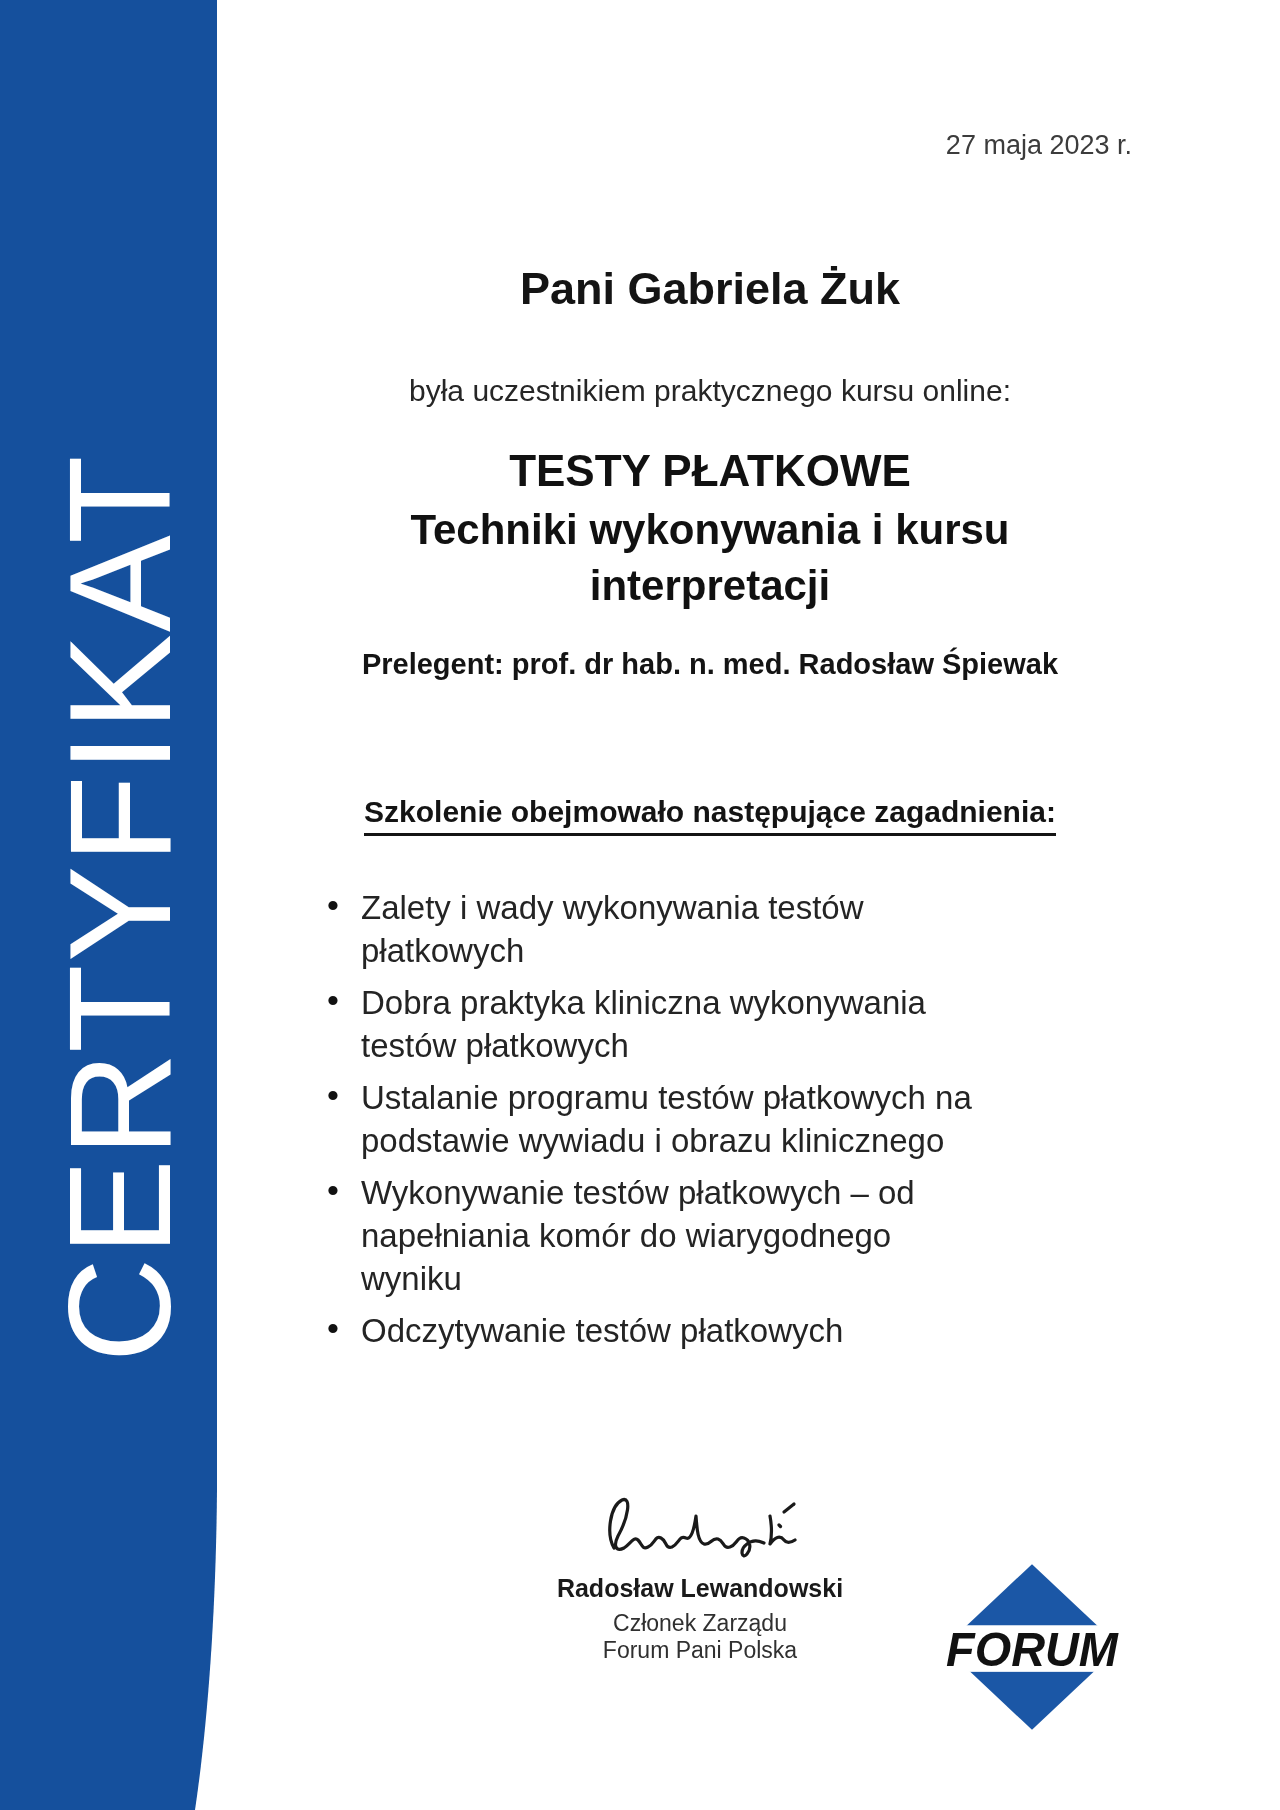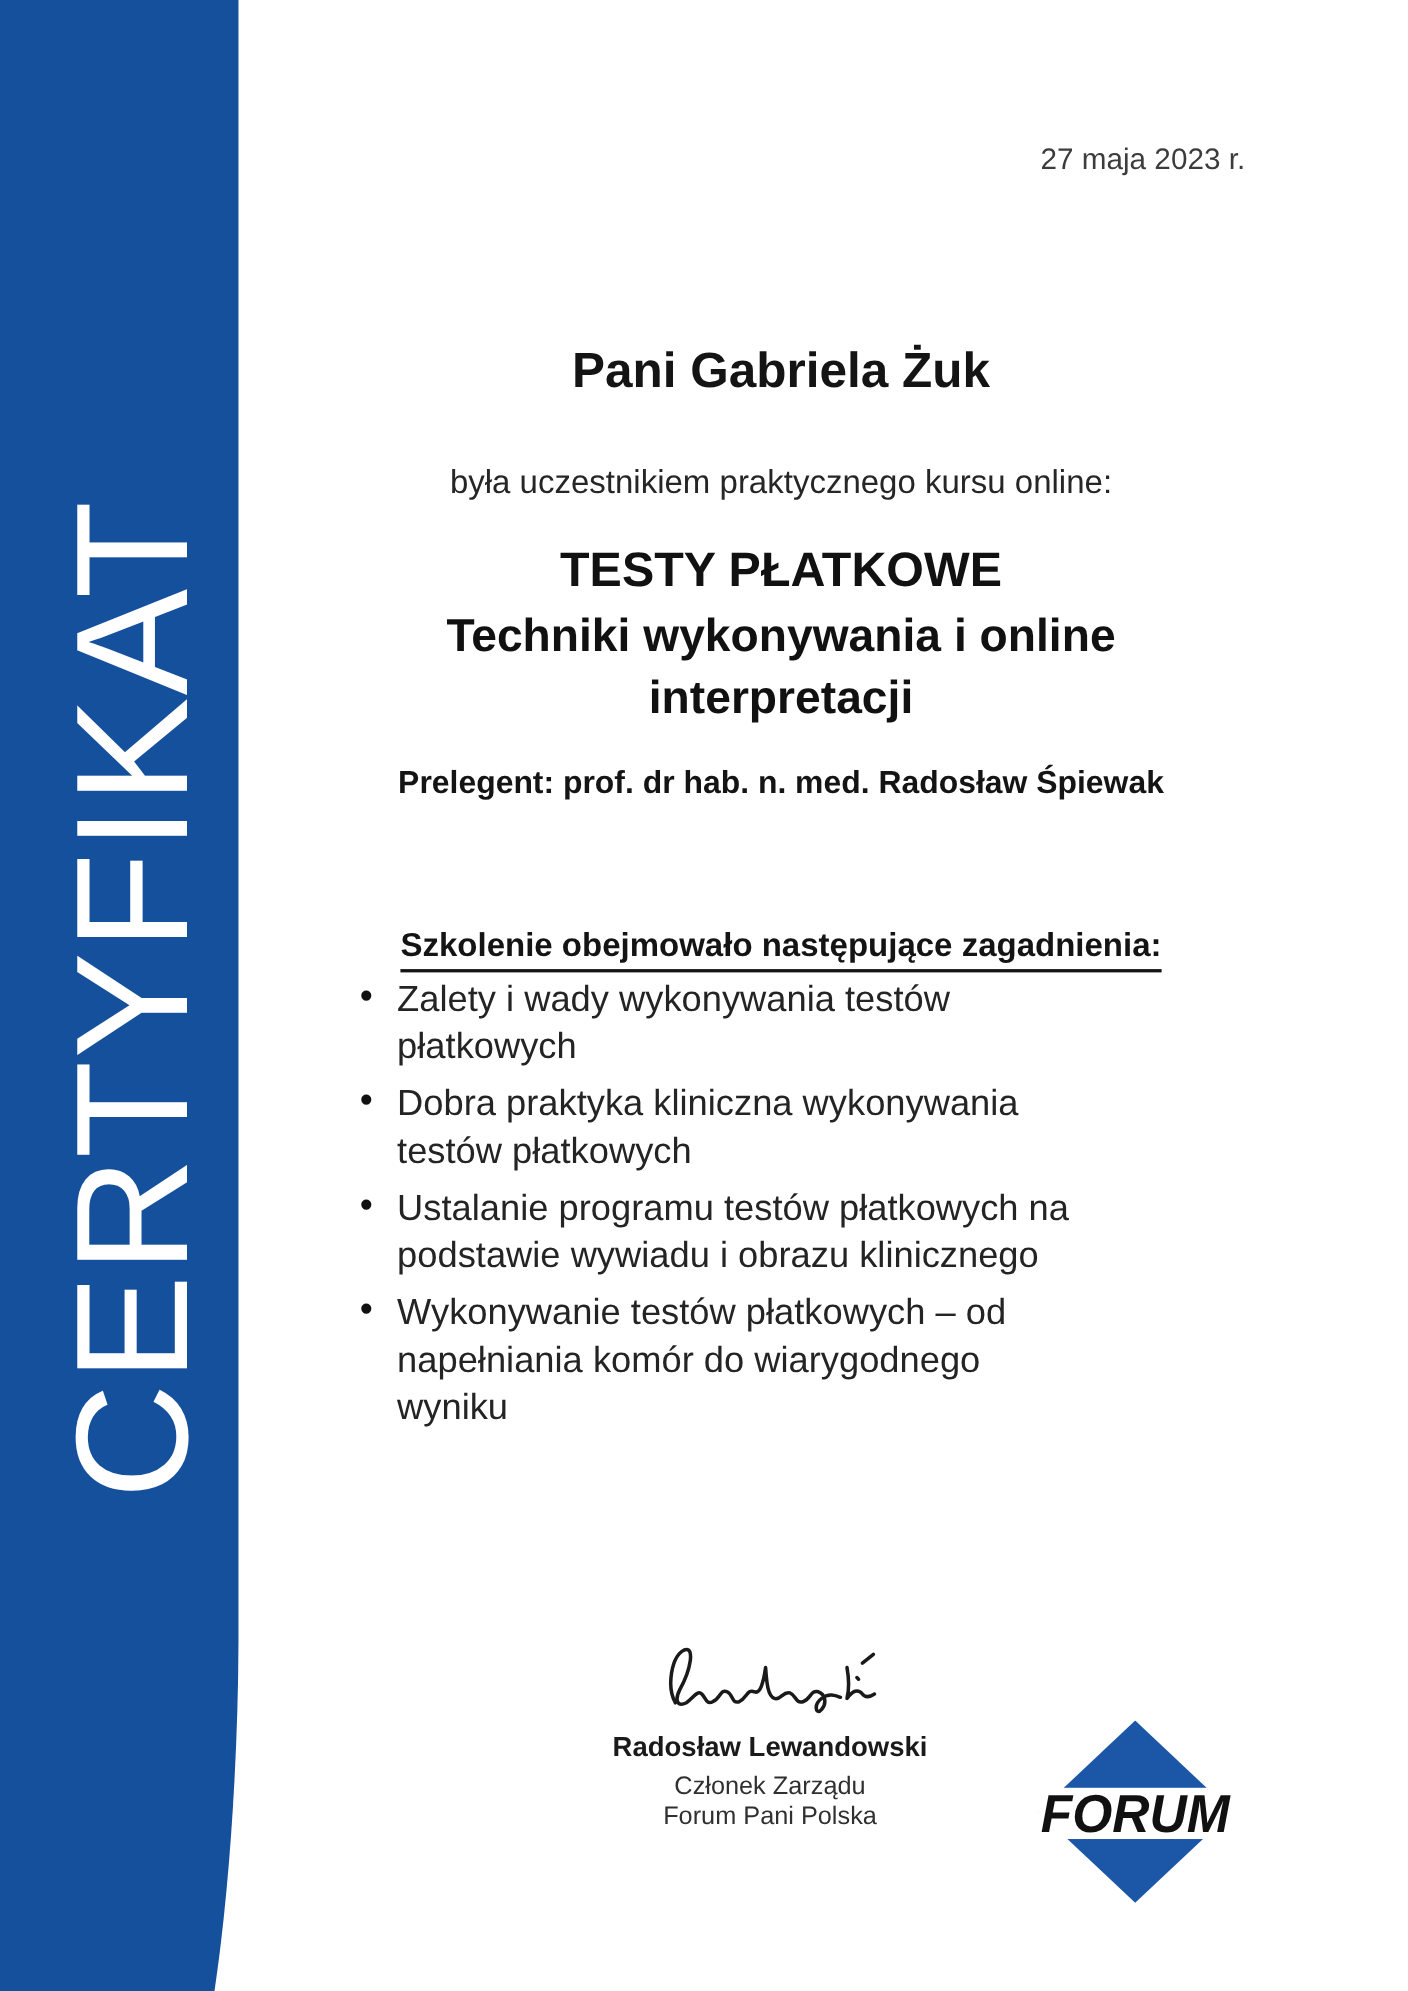--- a/index.html
+++ b/index.html
@@ -10,21 +10,21 @@
   
   .band{position:absolute;left:0;top:0;width:217px;height:1810px;}
   .band svg{display:block;}
   .band-text{
     position:absolute;left:-480px;top:833px;width:1200px;height:150px;line-height:150px;
     transform:rotate(-90deg);text-align:center;
     font-size:145px;font-weight:400;letter-spacing:2px;color:#ffffff;white-space:nowrap;
   }
   
   .dateline{position:absolute;top:130px;right:148px;font-size:27px;color:#3c3c3c;}
-  .centered{position:absolute;left:290px;width:840px;text-align:center;margin-top:48px;}
+  .centered{position:absolute;left:290px;width:840px;text-align:center;}
   .recipient{top:263px;font-size:45px;font-weight:bold;color:#141414;}
   .intro{top:374px;font-size:30px;color:#262626;}
   .course1{top:446px;font-size:44px;font-weight:bold;color:#111;}
   .course23{top:502px;font-size:42px;font-weight:bold;line-height:56px;color:#111;}
   .lecturer{top:648px;font-size:29px;font-weight:bold;color:#141414;}
   .topics-head{top:795px;font-size:30px;font-weight:bold;color:#141414;}
   .topics-head span{display:inline-block;border-bottom:3px solid #141414;padding-bottom:4px;}
   .topics{
     position:absolute;left:313px;top:872px;width:650px;margin:14px;padding:0;list-style:none;
     font-size:33px;line-height:43px;color:#242424;text-align:left;
@@ -53,35 +53,36 @@
   </div>
 
   <div class="dateline">27 maja 2023 r.</div>
 
   <div class="centered recipient">Pani Gabriela Żuk</div>
 
   <div class="centered intro">była uczestnikiem praktycznego kursu online:</div>
 
   <div class="centered course1">TESTY PŁATKOWE</div>
   <div class="centered course23">
-    <div>Techniki wykonywania i online</div>
+    <div>Techniki wykonywania i kursu</div>
     <div>interpretacji</div>
   </div>
 
   <div class="centered topics-head">
     <span>Szkolenie obejmowało następujące zagadnienia:</span>
   </div>
 
   <div class="centered lecturer">Prelegent: prof. dr hab. n. med. Radosław Śpiewak</div>
 
   <ul class="topics">
     <li>Zalety i wady wykonywania testów płatkowych</li>
     <li>Dobra praktyka kliniczna wykonywania testów płatkowych</li>
     <li>Ustalanie programu testów płatkowych na podstawie wywiadu i obrazu klinicznego</li>
     <li>Wykonywanie testów płatkowych – od napełniania komór do wiarygodnego wyniku</li>
+    <li>Odczytywanie testów płatkowych</li>
   </ul>
 
   <div class="sig-scribble">
     <svg width="200" height="72" viewBox="0 0 200 72">
       <g fill="none" stroke="#1a1a1a" stroke-width="3.2" stroke-linecap="round" stroke-linejoin="round">
         <path d="M16 58 C 8 44, 12 16, 24 10 C 34 6, 30 28, 20 46 C 15 56, 18 62, 26 58
                  C 32 54, 36 46, 40 50 C 44 54, 44 60, 50 57
                  C 57 54, 57 45, 63 48 C 69 51, 67 59, 74 57
                  C 81 54, 81 45, 88 48
                  C 93 50, 96 40, 98 26 C 99 40, 100 52, 106 54

